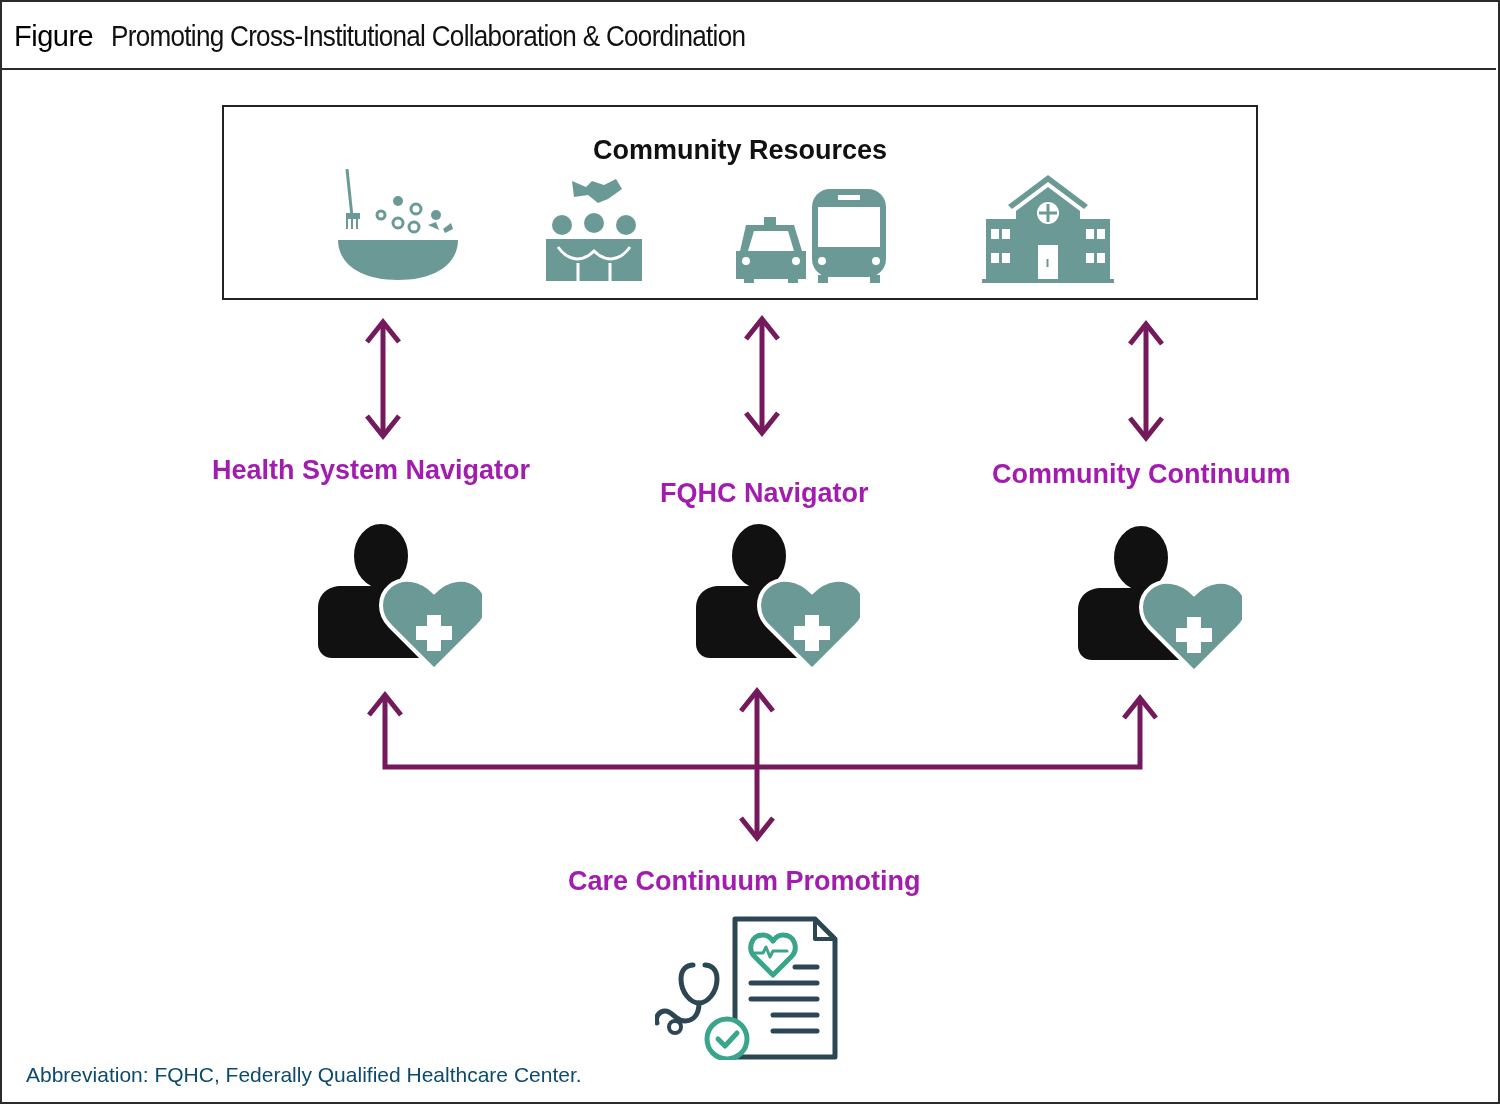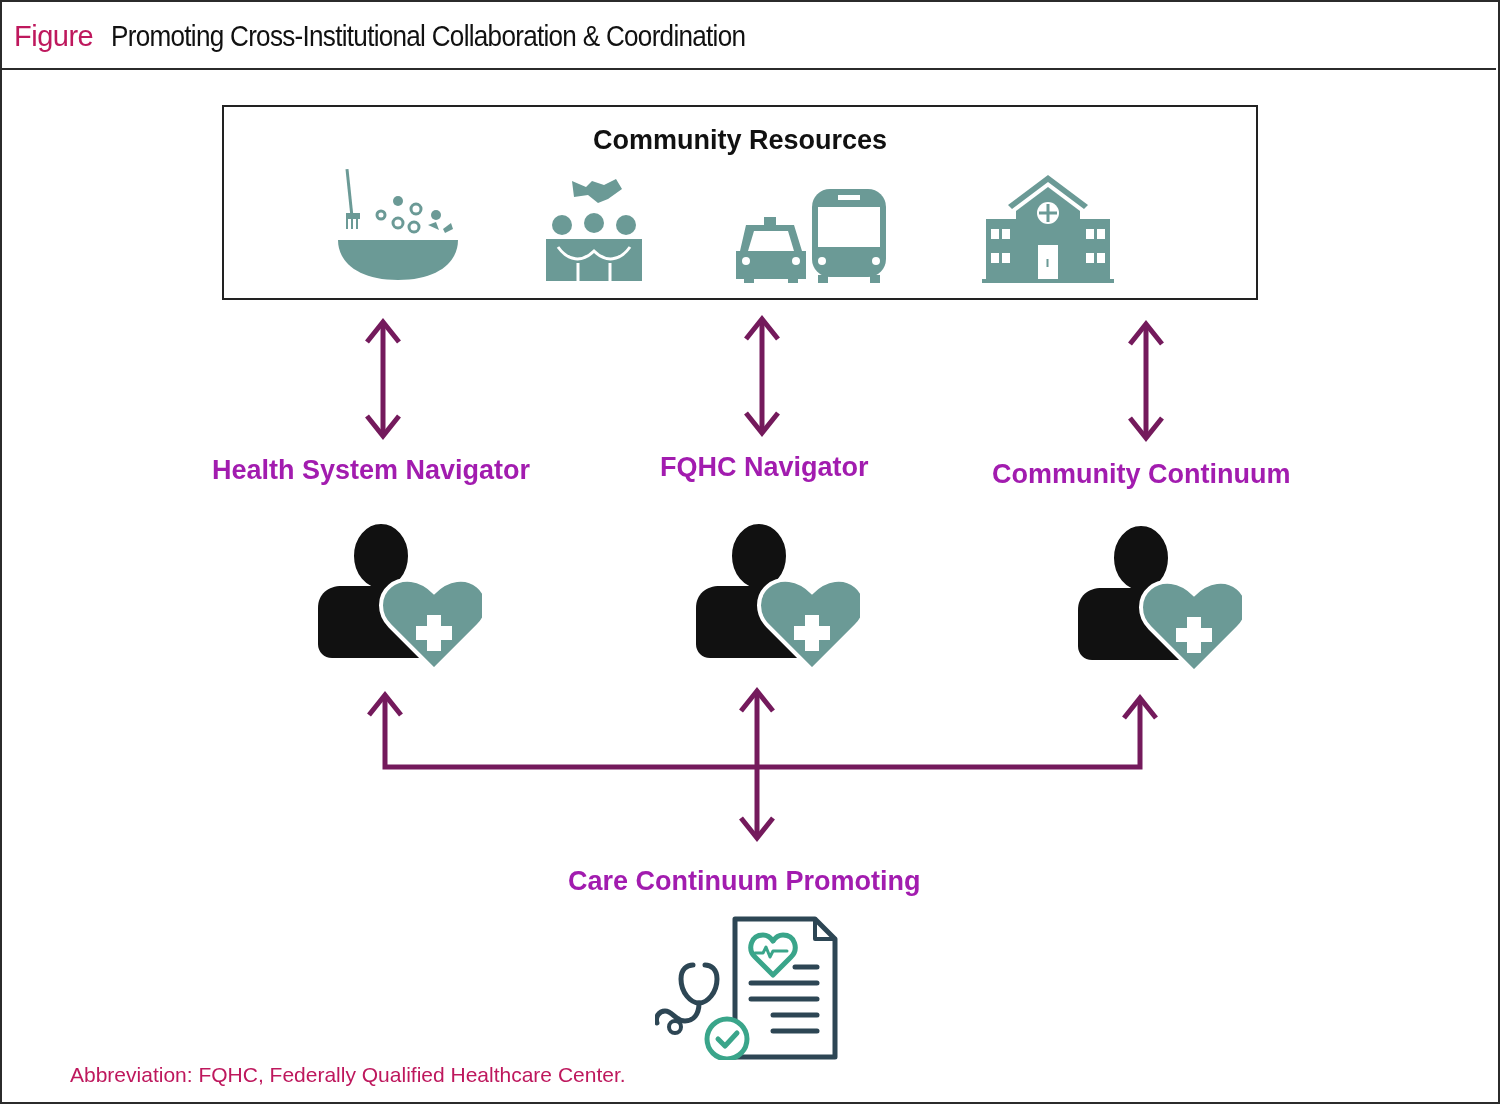--- a/index.html
+++ b/index.html
@@ -1,26 +1,26 @@
 <!DOCTYPE html>
 <html><head>
 <meta charset="utf-8">
 <style>
   html, body { margin:0; padding:0; background:#fff; }
   body { width:1500px; height:1104px; position:relative; overflow:hidden; font-family:"Liberation Sans", sans-serif; }
   .frame { position:absolute; left:0; top:0; width:1496px; height:1100px; border:2px solid #2b2b2b; }
   .header { position:absolute; left:0; top:0; width:1496px; height:68px; border-bottom:2px solid #2b2b2b; }
-  .fig-label { position:absolute; left:14px; top:20px; font-size:29px; color:#be185d; font-family:"Liberation Sans Narrow","Liberation Sans",sans-serif; letter-spacing:-0.5px; }
+  .fig-label { position:absolute; left:14px; top:20px; font-size:29px; color:#000000; font-family:"Liberation Sans Narrow","Liberation Sans",sans-serif; letter-spacing:-0.5px; }
   .fig-title { position:absolute; left:111px; top:20px; font-size:29px; color:#111; letter-spacing:-0.8px; transform:scaleX(0.9); transform-origin:left; white-space:nowrap; }
   .resources-box { position:absolute; left:222px; top:105px; width:1032px; height:191px; border:2px solid #222; }
-  .resources-title { position:absolute; left:0; top:18px; width:100%; text-align:center; font-size:27px; font-weight:bold; color:#111; }
+  .resources-title { position:absolute; left:0; top:28px; width:100%; text-align:center; font-size:27px; font-weight:bold; color:#111; }
   .res-icon { position:absolute; }
   .nav-label { position:absolute; font-size:27px; font-weight:bold; color:#a21caf; white-space:nowrap; }
   .person { position:absolute; width:170px; height:170px; }
-  .footnote { position:absolute; left:26px; top:1063px; font-size:21px; color:#be185d;margin-left:44px; }
+  .footnote { position:absolute; left:26px; top:1063px; font-size:21px; color:#0c4a6e; }
   svg.arrows { position:absolute; left:0; top:0; }
   .care-icon { position:absolute; left:655px; top:915px; width:185px; height:145px; }
 </style>
 </head>
 <body>
 
 <div class="frame"></div>
 
 <div class="header">
   <span class="fig-label">Figure</span>
@@ -140,21 +140,21 @@
       <polyline points="369,715 385,695 401,715"></polyline>
       <polyline points="1124,718 1140,698 1156,718"></polyline>
       <line x1="757" y1="694" x2="757" y2="834"></line>
       <polyline points="741,711 757,691 773,711"></polyline>
       <polyline points="741,818 757,838 773,818"></polyline>
     </g>
   </g>
 </svg>
 
 <div class="nav-label" style="left:212px;top:455px">Health System Navigator</div>
-<div class="nav-label" style="left:660px;top:452px">FQHC Navigator</div>
+<div class="nav-label" style="left:660px;top:478px">FQHC Navigator</div>
 <div class="nav-label" style="left:992px;top:459px">Community Continuum</div>
 
 <svg class="person" style="left:312px;top:512px" viewBox="0 0 170 170">
   <ellipse cx="69" cy="44" rx="29" ry="34" fill="#111" stroke="#fff" stroke-width="4"></ellipse>
   <path d="M6 96 c0 -14 10 -22 24 -22 h76 c14 0 24 8 24 22 v36 c0 8 -6 14 -14 14 h-96 c-8 0 -14 -6 -14 -14z" fill="#111"></path>
   <path d="M122 158 l-44 -44 c-12 -12 -12 -30 0 -40 c12 -10 30 -8 44 6 c14 -14 32 -16 44 -6 c12 10 12 28 0 40z" fill="#6b9a96" stroke="#fff" stroke-width="4"></path>
   <rect x="115" y="103" width="14" height="36" fill="#fff"></rect>
     <rect x="104" y="114" width="36" height="14" fill="#fff"></rect>
 </svg>
 <svg class="person" style="left:690px;top:512px" viewBox="0 0 170 170">

